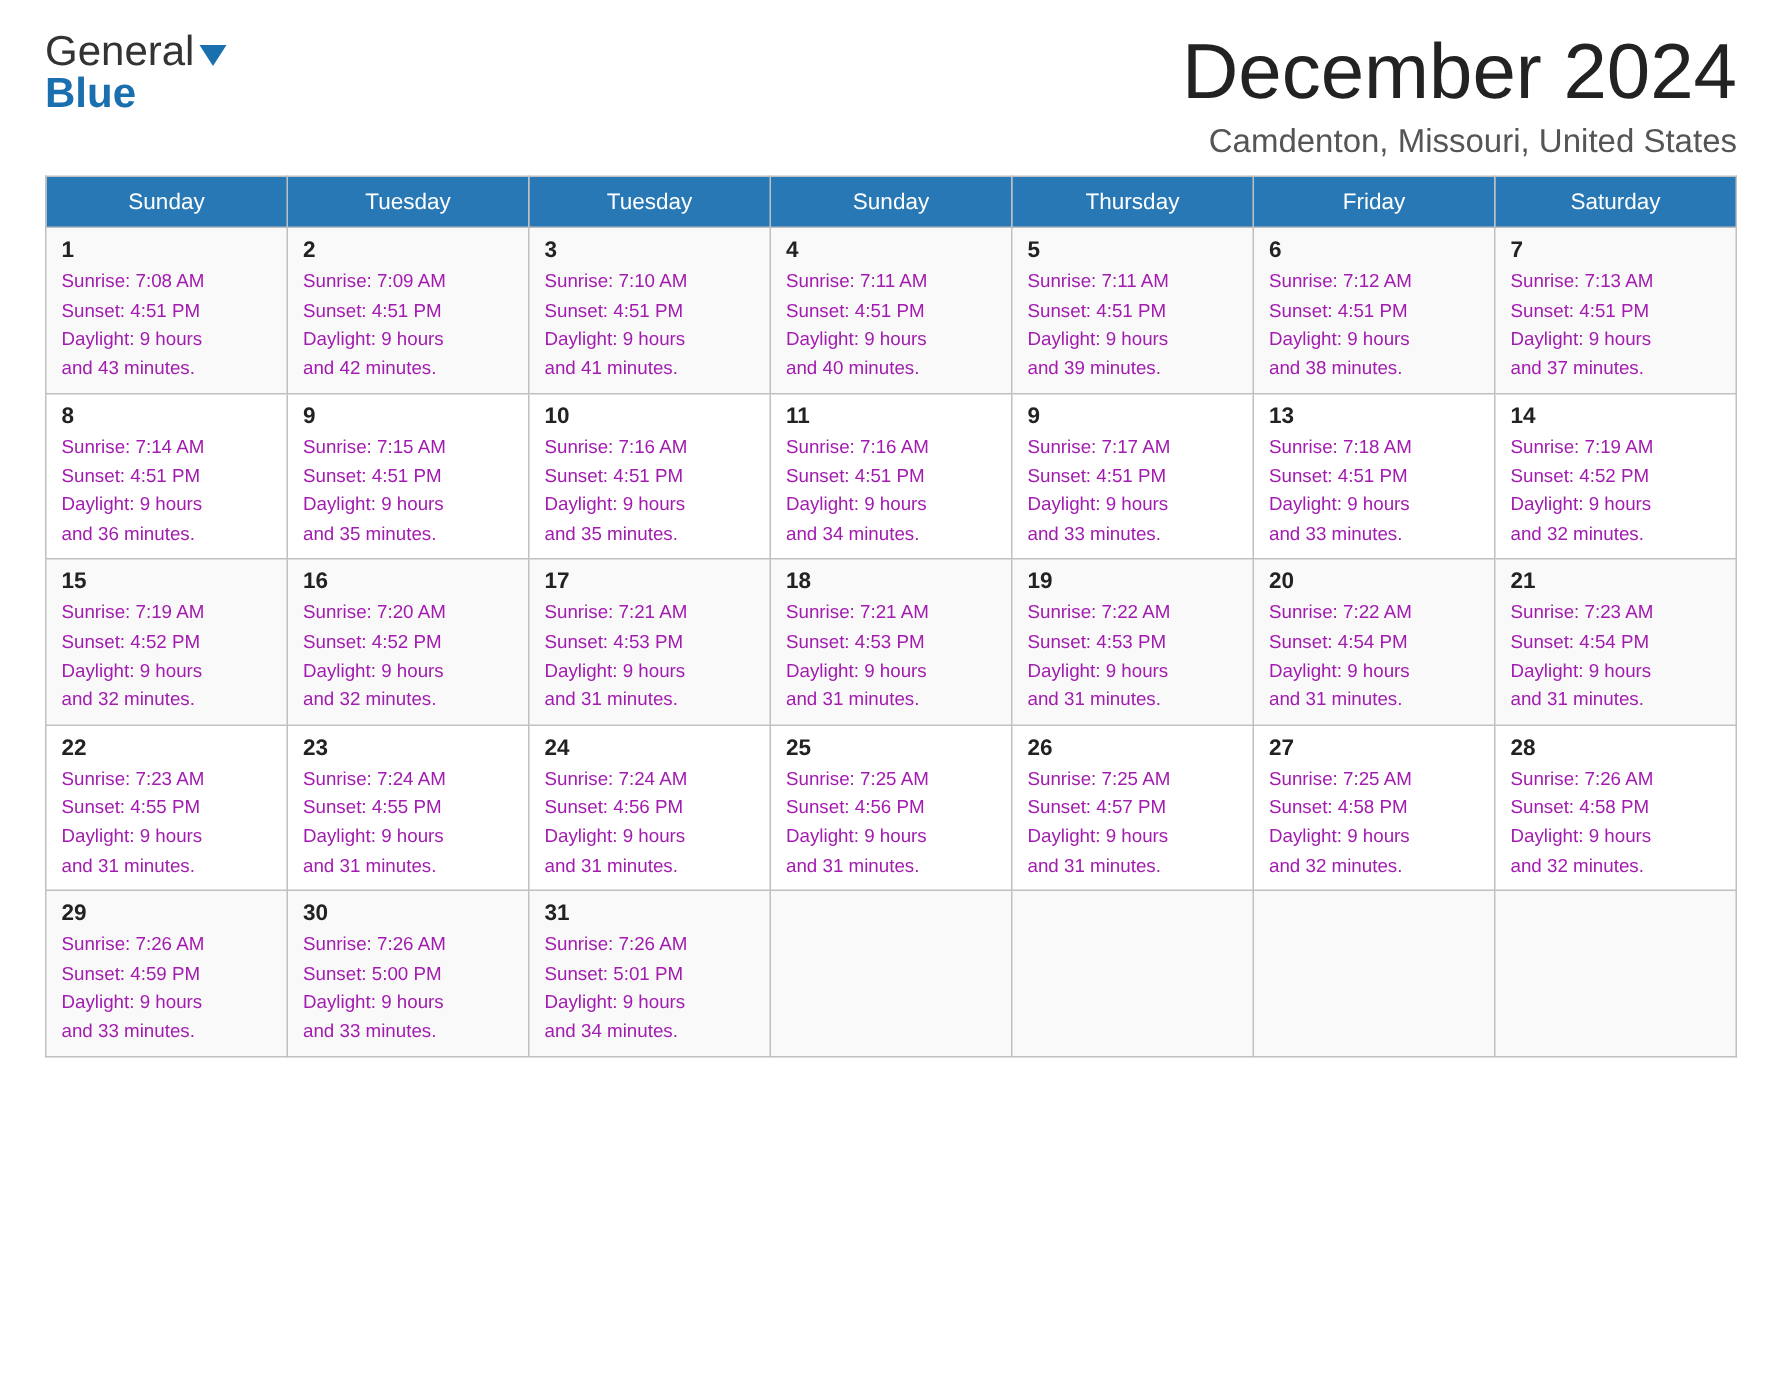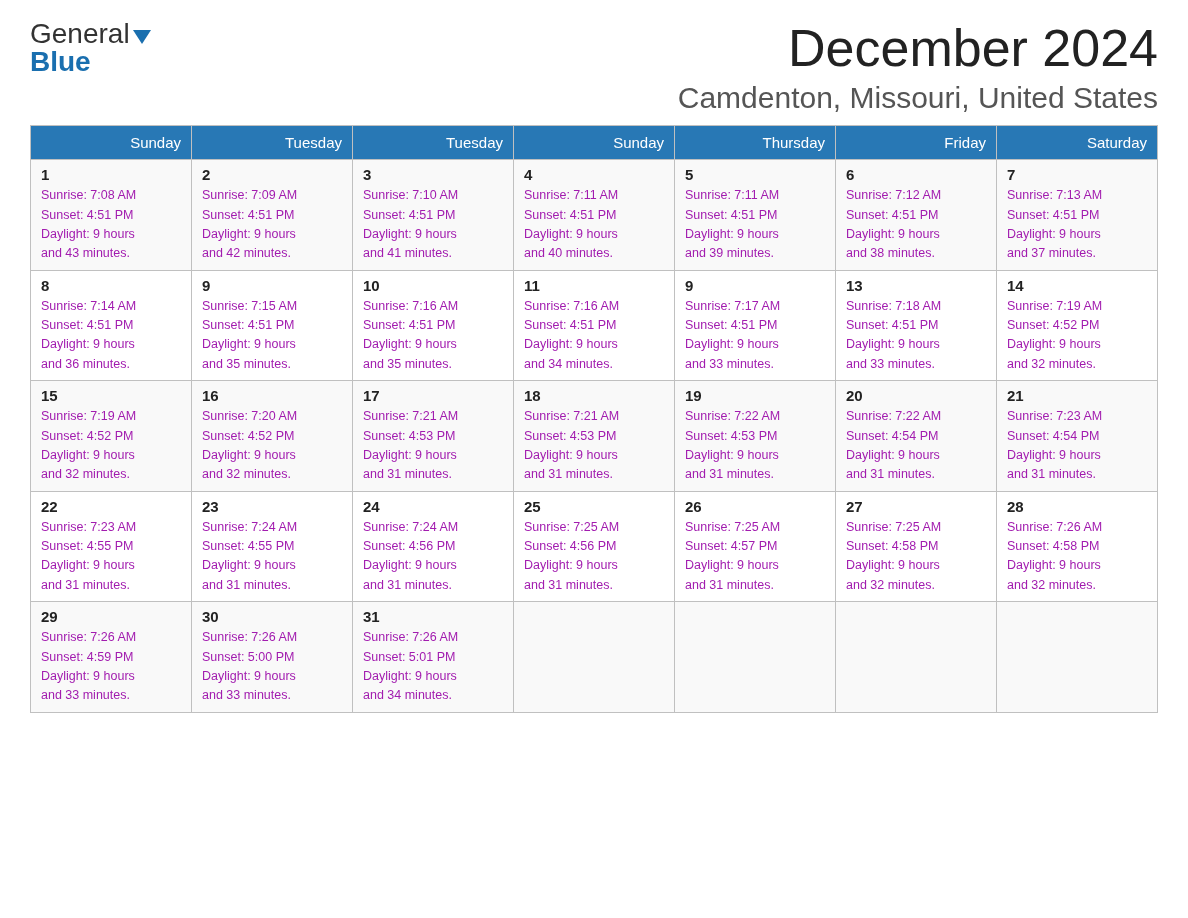--- a/index.html
+++ b/index.html
@@ -48,37 +48,37 @@
     .title-area {
       text-align: right;
     }
     .month-title {
       font-size: 52px;
       font-weight: normal;
       color: #222;
       line-height: 1.1;
     }
     .location-title {
-      font-size: 30px;
+      font-size: 22px;
       color: #555;
       margin-top: 4px;
       text-align: right;
     }
     .calendar-table {
       width: 100%;
       border-collapse: collapse;
       margin-top: 6px;
     }
     .calendar-table th {
       background-color: #2878b5;
       color: #fff;
       font-size: 15px;
       font-weight: normal;
       padding: 8px 10px;
-      text-align: right;
+      text-align: center;
       border: 1px solid #c0c0c0;
     }
     .calendar-table td {
       vertical-align: top;
       border: 1px solid #c0c0c0;
       padding: 6px 10px;
       width: 14.28%;
       min-height: 90px;
       font-size: 13px;
       color: #333;

